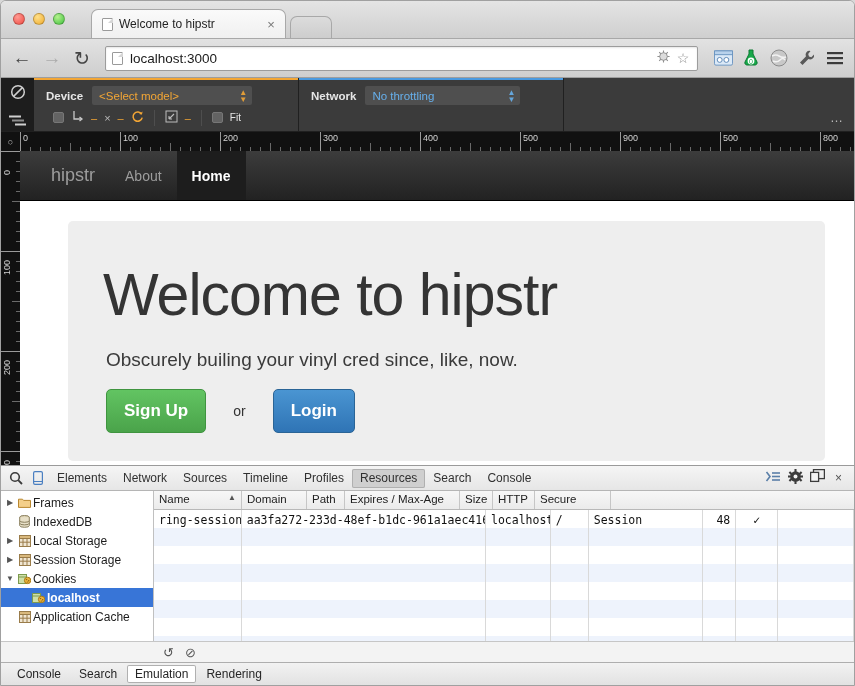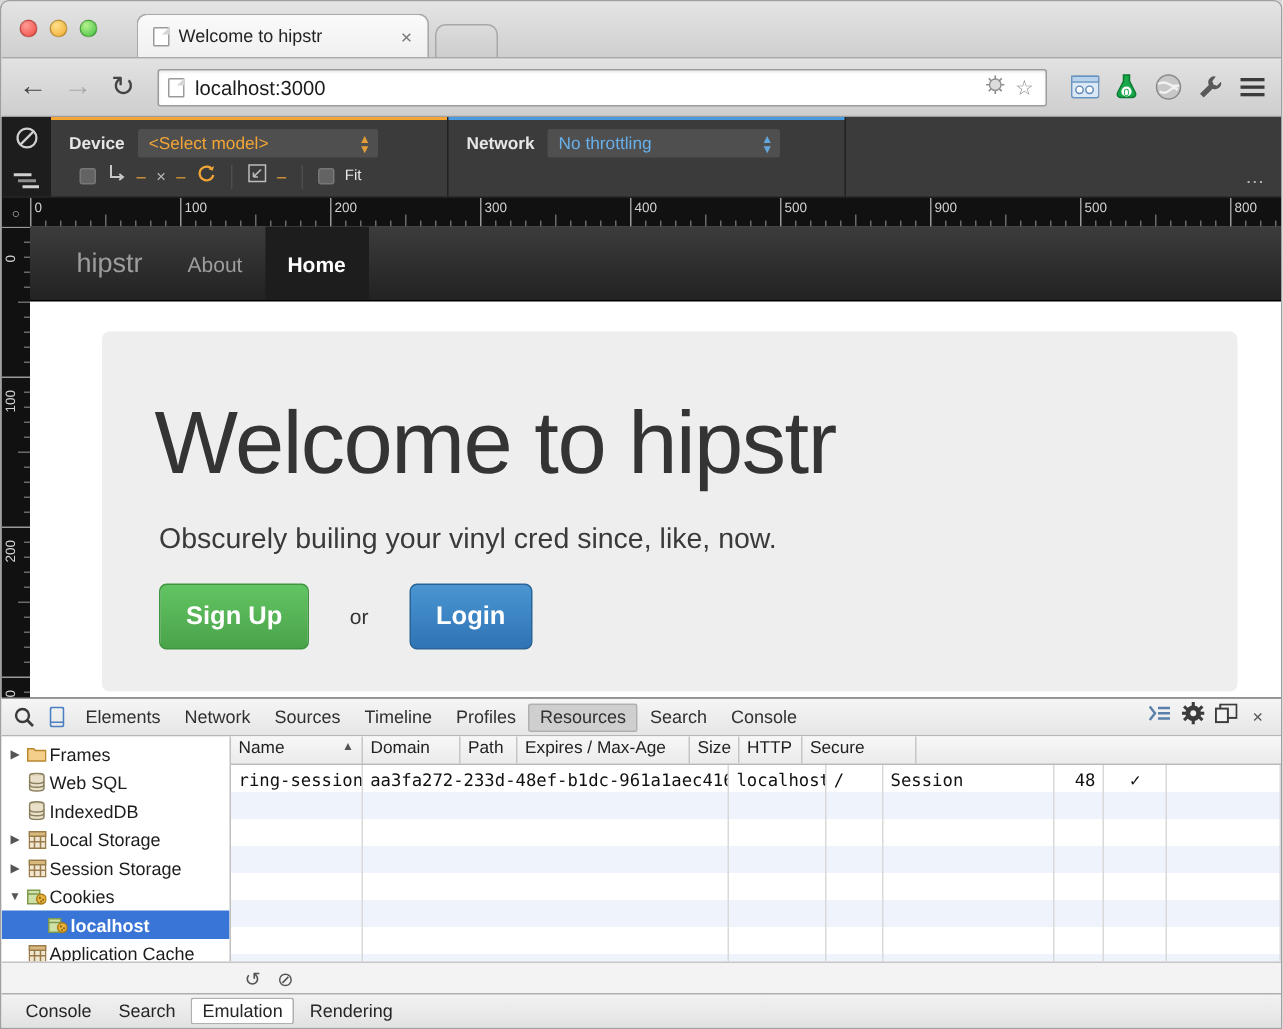--- a/index.html
+++ b/index.html
@@ -653,31 +653,20 @@
           </div>
           <div class="tree-item">
             <span class="tw"></span>
             <span class="ticon">
               <svg width="11" height="13" viewBox="0 0 11 13">
                 <ellipse cx="5.5" cy="2.2" rx="4.8" ry="1.7" fill="#ddd3b4" stroke="#8a7f5e"></ellipse>
                 <path d="M0.7 2.2 v8.4 a4.8 1.7 0 0 0 9.6 0 v-8.4" fill="#e8e0c8" stroke="#8a7f5e"></path>
                 <path d="M0.7 5.6 a4.8 1.7 0 0 0 9.6 0 M0.7 8.2 a4.8 1.7 0 0 0 9.6 0" fill="none" stroke="#8a7f5e"></path>
               </svg>
             </span>
-            <span>Web SQL</span>
-          </div>
-          <div class="tree-item">
-            <span class="tw"></span>
-            <span class="ticon">
-              <svg width="11" height="13" viewBox="0 0 11 13">
-                <ellipse cx="5.5" cy="2.2" rx="4.8" ry="1.7" fill="#ddd3b4" stroke="#8a7f5e"></ellipse>
-                <path d="M0.7 2.2 v8.4 a4.8 1.7 0 0 0 9.6 0 v-8.4" fill="#e8e0c8" stroke="#8a7f5e"></path>
-                <path d="M0.7 5.6 a4.8 1.7 0 0 0 9.6 0 M0.7 8.2 a4.8 1.7 0 0 0 9.6 0" fill="none" stroke="#8a7f5e"></path>
-              </svg>
-            </span>
             <span>IndexedDB</span>
           </div>
           <div class="tree-item">
             <span class="tw">▶</span>
             <span class="ticon">
               <svg width="12" height="12" viewBox="0 0 12 12">
                 <rect x="0.5" y="0.5" width="11" height="11" fill="#f0e6d2" stroke="#9a7c4a"></rect>
                 <rect x="0.5" y="0.5" width="11" height="3" fill="#d9b97e" stroke="#9a7c4a"></rect>
                 <line x1="4" y1="3.5" x2="4" y2="11.5" stroke="#9a7c4a"></line>
                 <line x1="8" y1="3.5" x2="8" y2="11.5" stroke="#9a7c4a"></line>

